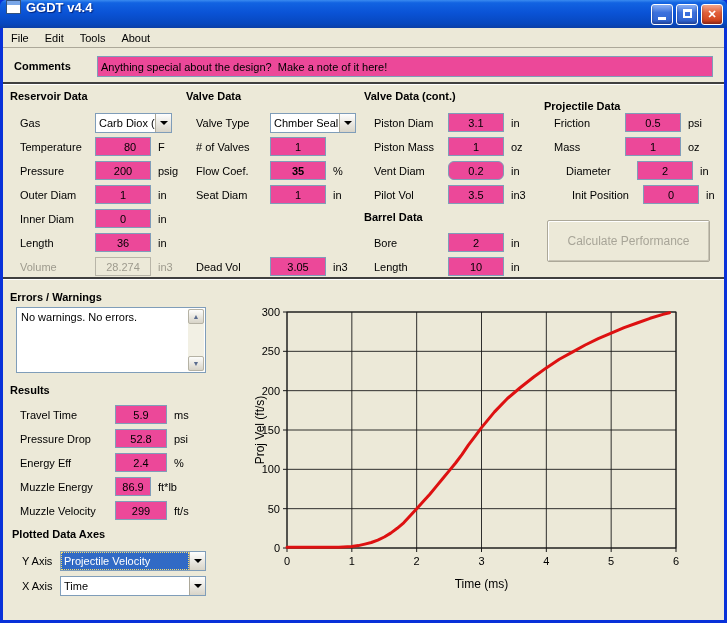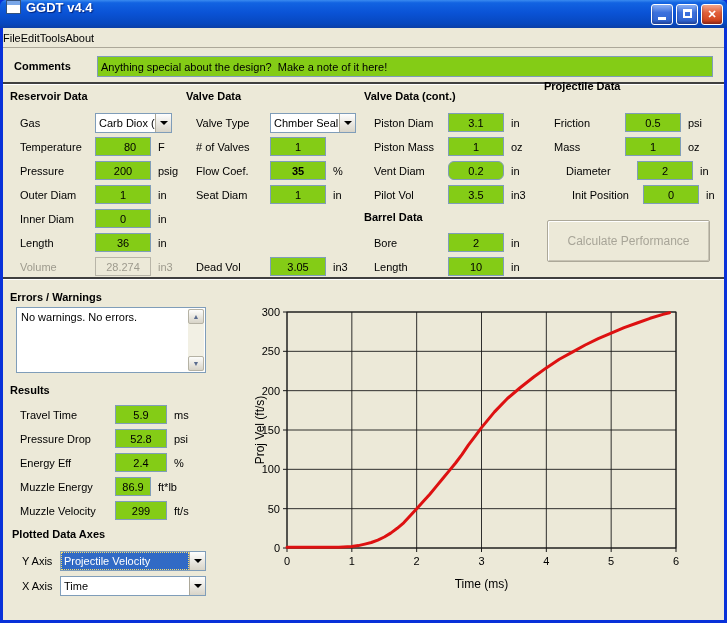--- a/index.html
+++ b/index.html
@@ -33,29 +33,29 @@
   .wbtn.close { background:linear-gradient(180deg,#F4A68C 0%, #E1613B 40%, #CC3A12 100%); }
   .glyph-min { display:inline-block; width:8px; height:3px; background:#fff; margin-top:12px; }
   .glyph-max { display:inline-block; width:9px; height:9px; border:2px solid #fff; border-top-width:3px; margin-top:4px; }
 
   
   .menubar {
     position:absolute; left:3px; top:28px; width:721px; height:20px;
     background:#ECE9D8; border-bottom:1px solid #ACA899;
     display:flex; align-items:center; font-size:11px; color:#000;
   }
-  .menu-item { padding:2px 0; }
+  .menu-item { padding:2px 8px; }
 
   
   .sec-title { position:absolute; font-size:11px; font-weight:bold; color:#000; white-space:nowrap; }
   .frow { position:absolute; height:21px; display:flex; align-items:center; }
   .flabel { font-size:11px; color:#000; white-space:nowrap; }
   .funit { font-size:11px; color:#000; margin-left:7px; white-space:nowrap; }
   .tfield {
-    height:19px; border:1px solid #7F9DB9; background:#84cc16;
+    height:19px; border:1px solid #7F9DB9; background:#ec4899;
     font:11px "Liberation Sans", sans-serif; text-align:center; color:#000;
   }
   .frow.disabled .flabel, .frow.disabled .funit { color:#9E9B8E; }
   .tfield.disabled { background:#ECE9D8; border-color:#B8B5A8; color:#9E9B8E; }
 
   .combo { height:20px; border:1px solid #7F9DB9; background:#fff; display:flex; overflow:hidden; }
   .combo-text { flex:1; font-size:11px; padding:3px 0 0 3px; white-space:nowrap; overflow:hidden; color:#000; }
   .combo-text.selected { background:#316AC5; color:#fff; outline:1px dotted #f7e070; outline-offset:-1px; }
   .combo-btn { width:16px; border-left:1px solid #ACA899; background:linear-gradient(180deg,#FEFEFE,#D8D4C8); display:flex; }
   .arrow-down { width:0; height:0; border-left:4px solid transparent; border-right:4px solid transparent; border-top:4px solid #000; margin:auto; }
@@ -109,21 +109,21 @@
   </div>
 
   <span class="sec-title" style="left:14px;top:60px">Comments</span>
   <input class="tfield" style="position: absolute; left: 97px; top: 56px; width: 616px; height: 21px; text-align: left; padding-left: 3px;" value="Anything special about the design?  Make a note of it here!">
 
   <div class="divider" style="top:82px"></div>
 
   <span class="sec-title" style="left:10px;top:90px">Reservoir Data</span>
   <span class="sec-title" style="left:186px;top:90px">Valve Data</span>
   <span class="sec-title" style="left:364px;top:90px">Valve Data (cont.)</span>
-  <span class="sec-title" style="left:544px;top:80px">Projectile Data</span>
+  <span class="sec-title" style="left:544px;top:100px">Projectile Data</span>
   <span class="sec-title" style="left:364px;top:211px">Barrel Data</span>
 
   <div class="frow" style="left:20px;top:112px;width:172px">
     <span class="flabel" style="width:75px">Gas</span>
     <div class="combo" style="width:77px">
       <span class="combo-text">Carb Diox (CC</span>
       <span class="combo-btn">
           <span class="arrow-down"></span>
         </span>
     </div>

